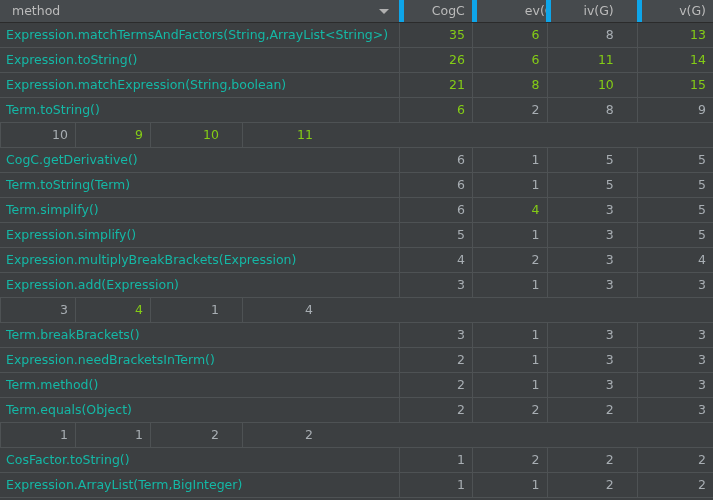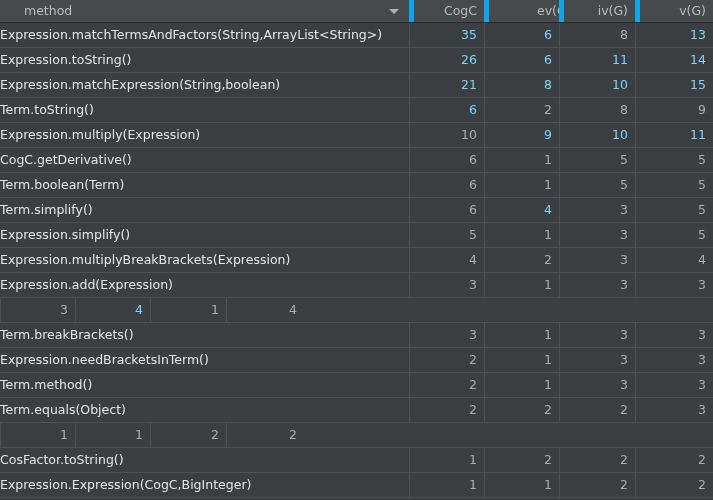--- a/index.html
+++ b/index.html
@@ -38,36 +38,36 @@
     height: 22px;
     line-height: 22px;
     font-size: 12.5px;
     color: #bbbbbb;
     overflow: hidden;
     white-space: nowrap;
     position: relative;
   }
   .th-method {
     width: 409px;
-    padding-left: 24px;
+    padding-left: 12px;
     text-align: left;
     display: flex;
     align-items: center;
     justify-content: space-between;
   }
   .th-method .th-label { flex: 0 0 auto; }
   .th-num {
     text-align: right;
     padding-right: 7px;
     border-left: 5px solid #0ea5e9;
   }
   .w-cogc { width: 75px; }
   .w-ev   { width: 75px; padding-left: 48px; }
   .w-iv   { width: 76px; }
-  .w-v    { width: 78px; }
+  .w-v    { width: 78px; margin-left: 16px; }
 
   .sort-arrow {
     width: 0; height: 0;
     border-left: 5px solid transparent;
     border-right: 5px solid transparent;
     border-top: 5px solid #b0b0b0;
     margin-right: 10px;
     flex: 0 0 auto;
   }
 
@@ -85,30 +85,31 @@
   .cell {
     box-sizing: border-box;
     height: 24px;
     line-height: 24px;
     font-size: 12.5px;
     overflow: hidden;
     white-space: nowrap;
   }
   .cell-method {
     width: 409px;
-    color: #e5e5e5;
+    padding-left: 6px;
+    color: #14b8a6;
     text-align: left;
   }
   .cell-num {
     text-align: right;
     padding-right: 7px;
     border-left: 1px solid #4e5254;
     color: #a8aeb3;
   }
-  .cell-num.hot { color: #7dd3fc; }
+  .cell-num.hot { color: #84cc16; }
 </style>
 </head>
 <body>
 
 <div id="metrics-table">
 
   <div class="thead">
     <div class="th th-method">
       <span class="th-label">method</span>
       <span class="sort-arrow"></span>
@@ -142,35 +143,34 @@
         <div class="cell cell-num w-v hot">15</div>
       </div>
       <div class="row">
         <div class="cell cell-method">Term.toString()</div>
         <div class="cell cell-num w-cogc hot">6</div>
         <div class="cell cell-num w-ev">2</div>
         <div class="cell cell-num w-iv">8</div>
         <div class="cell cell-num w-v">9</div>
       </div>
       <div class="row">
-        <div class="cell cell-method">Expression.multiply(Expression)</div>
         <div class="cell cell-num w-cogc">10</div>
         <div class="cell cell-num w-ev hot">9</div>
         <div class="cell cell-num w-iv hot">10</div>
         <div class="cell cell-num w-v hot">11</div>
       </div>
       <div class="row">
         <div class="cell cell-method">CogC.getDerivative()</div>
         <div class="cell cell-num w-cogc">6</div>
         <div class="cell cell-num w-ev">1</div>
         <div class="cell cell-num w-iv">5</div>
         <div class="cell cell-num w-v">5</div>
       </div>
       <div class="row">
-        <div class="cell cell-method">Term.boolean(Term)</div>
+        <div class="cell cell-method">Term.toString(Term)</div>
         <div class="cell cell-num w-cogc">6</div>
         <div class="cell cell-num w-ev">1</div>
         <div class="cell cell-num w-iv">5</div>
         <div class="cell cell-num w-v">5</div>
       </div>
       <div class="row">
         <div class="cell cell-method">Term.simplify()</div>
         <div class="cell cell-num w-cogc">6</div>
         <div class="cell cell-num w-ev hot">4</div>
         <div class="cell cell-num w-iv">3</div>
@@ -238,21 +238,21 @@
         <div class="cell cell-num w-v">2</div>
       </div>
       <div class="row">
         <div class="cell cell-method">CosFactor.toString()</div>
         <div class="cell cell-num w-cogc">1</div>
         <div class="cell cell-num w-ev">2</div>
         <div class="cell cell-num w-iv">2</div>
         <div class="cell cell-num w-v">2</div>
       </div>
       <div class="row">
-        <div class="cell cell-method">Expression.Expression(CogC,BigInteger)</div>
+        <div class="cell cell-method">Expression.ArrayList(Term,BigInteger)</div>
         <div class="cell cell-num w-cogc">1</div>
         <div class="cell cell-num w-ev">1</div>
         <div class="cell cell-num w-iv">2</div>
         <div class="cell cell-num w-v">2</div>
       </div>
     </div>
 
 </div>
 
 </body></html>

